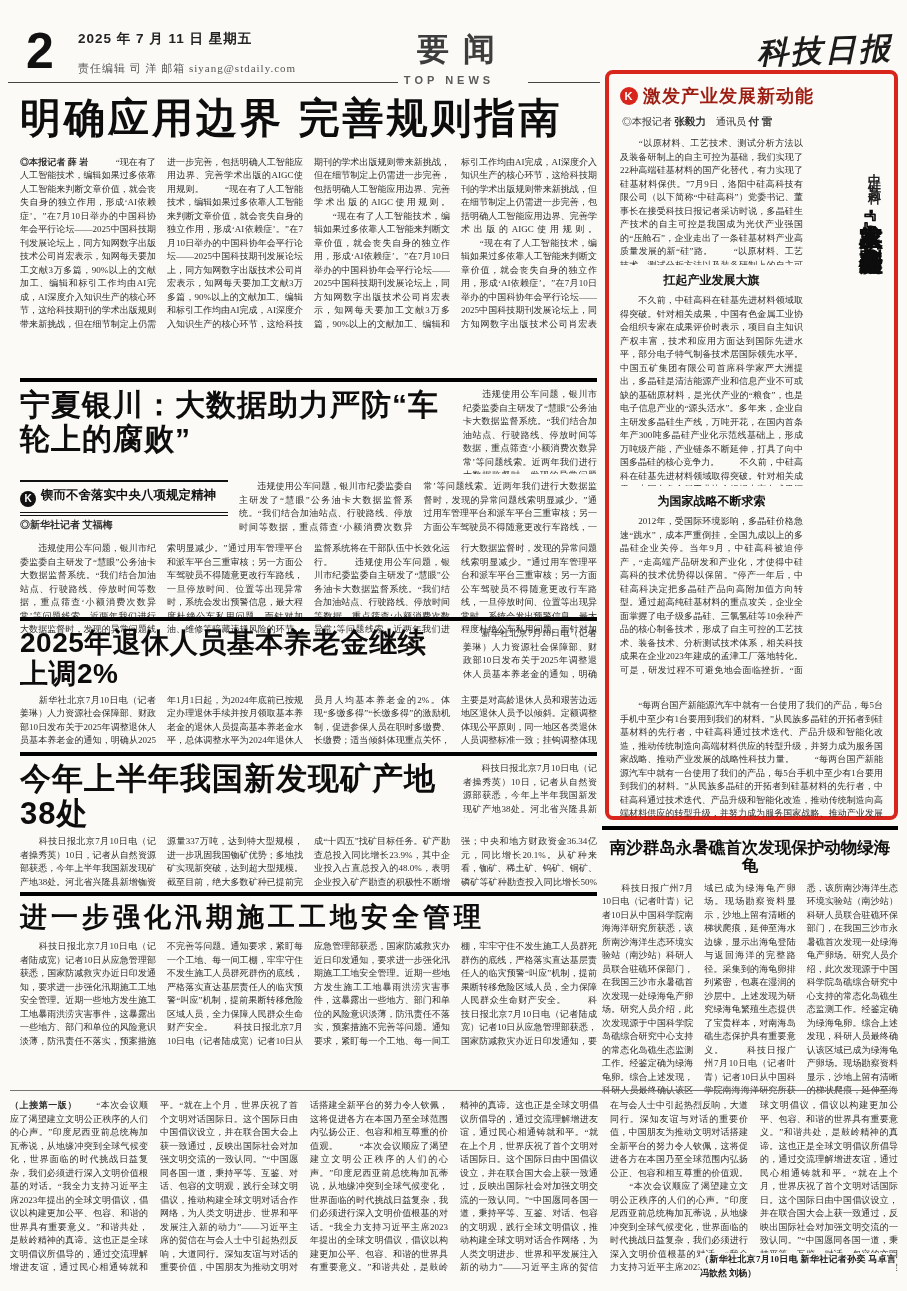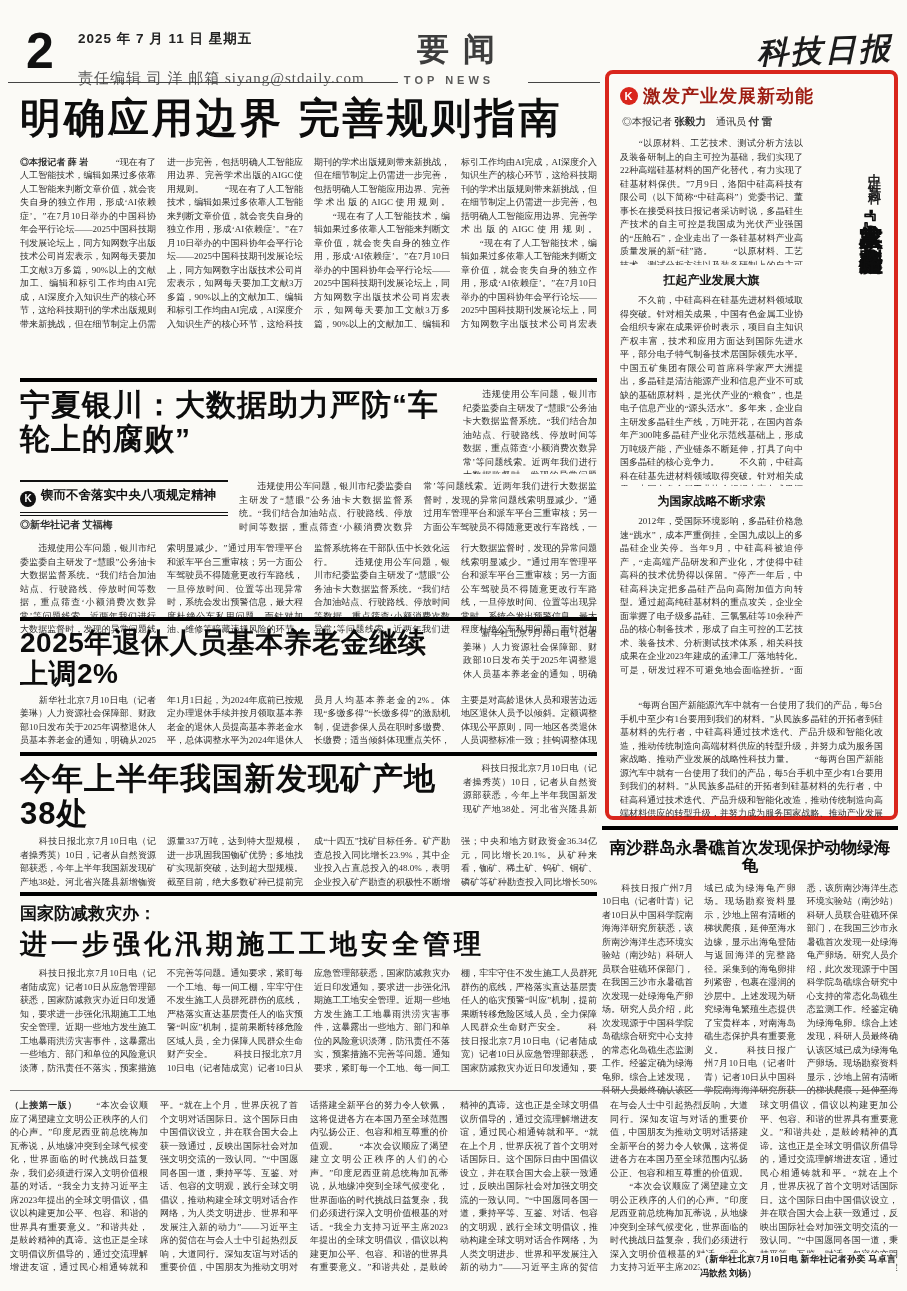--- a/index.html
+++ b/index.html
@@ -5,21 +5,21 @@
   html,body{margin:0;padding:0;}
   body{background:#e8e6e0;}
   .page{position:relative;width:907px;height:1291px;margin:0 auto;background:#fbfaf6;
         font-family:"Liberation Serif",serif;color:#222;overflow:hidden;}
   
   .hdr{position:absolute;left:0;top:0;width:907px;height:90px;}
   .pagenum{position:absolute;left:26px;top:26px;font-family:"Liberation Sans",sans-serif;
            font-weight:bold;font-size:50px;line-height:1;color:#111;}
   .dateblk{position:absolute;left:78px;top:30px;}
   .date{font-family:"Liberation Sans",sans-serif;font-weight:bold;font-size:13.5px;color:#222;letter-spacing:1px;}
-  .editor{margin-top:21px;font-size:15px;color:#555;letter-spacing:1px;}
+  .editor{margin-top:13px;font-size:11px;color:#555;letter-spacing:1px;}
   .hrule-l{position:absolute;left:8px;top:82px;width:390px;border-top:1.5px solid #444;}
   .hrule-r{position:absolute;left:528px;top:82px;width:72px;border-top:1.5px solid #444;}
   .secttl{position:absolute;left:398px;top:28px;width:130px;text-align:center;
           font-family:"Liberation Sans",sans-serif;font-weight:bold;font-size:32px;
           letter-spacing:14px;color:#3d3d3d;}
   .sectsub{position:absolute;left:384px;top:74px;width:130px;text-align:center;
            font-family:"Liberation Sans",sans-serif;font-weight:bold;font-size:11px;
            letter-spacing:4px;color:#5a5a5a;}
   .masthead{position:absolute;right:14px;top:30px;font-family:"Liberation Serif",serif;
             font-style:italic;font-weight:bold;font-size:31px;color:#1c1c1c;
@@ -128,21 +128,20 @@
 
   <div class="art sep" style="top:752px;height:138px;">
     <div class="row">
       <div class="head min-head">今年上半年我国新发现矿产地38处</div>
       <div class="side greek" style="height:56px;">　　科技日报北京7月10日电（记者操秀英）10日，记者从自然资源部获悉，今年上半年我国新发现矿产地38处。河北省兴隆县新增铷资源量337万吨，达到特大型规模，进一步巩固我国铷矿优势；多地找矿实现新突破，达到超大型规模。截至目前，绝大多数矿种已提前完成“十四五”找矿目标任务。矿产勘查总投入同比增长23.9%，其中企业投入占直总投入的48.0%，表明企业投入矿产勘查的积极性不断增强；中央和地方财政资金36.34亿元，同比增长20.1%。从矿种来看，铷矿、稀土矿、钨矿、铜矿、磷矿等矿种勘查投入同比增长50%以上，煤炭、铝土矿、金矿、石墨等矿种战略性矿产找矿成果显著。 　　科技日报北京7月10日电（记者操秀英）10日，记者从自然资源部获悉，今年上半年我国新发现矿产地38处。河北省兴隆县新增铷资源量337万吨，达到特大型规模，进一步巩固我国铷矿优势；多地找矿实现新突破，达到超大型规模。截至目前，绝大多数矿种已提前完成“十四五”找矿目标任务。矿产勘查总投入同比增长23.9%，其中企业投入占直总投入的48.0%，表明企业投入矿产勘查的积极性不断增强；中央和地方财政资金36.34亿元，同比增长20.1%。从矿种来看，铷矿、稀土矿、钨矿、铜矿、磷矿等矿种勘查投入同比增长50%以上，煤炭、铝土矿、金矿、石墨等矿种战略性矿产找矿成果显著。 </div>
     </div>
     <div class="greek cols4" style="height:66px;margin-top:4px;">　　科技日报北京7月10日电（记者操秀英）10日，记者从自然资源部获悉，今年上半年我国新发现矿产地38处。河北省兴隆县新增铷资源量337万吨，达到特大型规模，进一步巩固我国铷矿优势；多地找矿实现新突破，达到超大型规模。截至目前，绝大多数矿种已提前完成“十四五”找矿目标任务。矿产勘查总投入同比增长23.9%，其中企业投入占直总投入的48.0%，表明企业投入矿产勘查的积极性不断增强；中央和地方财政资金36.34亿元，同比增长20.1%。从矿种来看，铷矿、稀土矿、钨矿、铜矿、磷矿等矿种勘查投入同比增长50%以上，煤炭、铝土矿、金矿、石墨等矿种战略性矿产找矿成果显著。 　　科技日报北京7月10日电（记者操秀英）10日，记者从自然资源部获悉，今年上半年我国新发现矿产地38处。河北省兴隆县新增铷资源量337万吨，达到特大型规模，进一步巩固我国铷矿优势；多地找矿实现新突破，达到超大型规模。截至目前，绝大多数矿种已提前完成“十四五”找矿目标任务。矿产勘查总投入同比增长23.9%，其中企业投入占直总投入的48.0%，表明企业投入矿产勘查的积极性不断增强；中央和地方财政资金36.34亿元，同比增长20.1%。从矿种来看，铷矿、稀土矿、钨矿、铜矿、磷矿等矿种勘查投入同比增长50%以上，煤炭、铝土矿、金矿、石墨等矿种战略性矿产找矿成果显著。 　　科技日报北京7月10日电（记者操秀英）10日，记者从自然资源部获悉，今年上半年我国新发现矿产地38处。河北省兴隆县新增铷资源量337万吨，达到特大型规模，进一步巩固我国铷矿优势；多地找矿实现新突破，达到超大型规模。截至目前，绝大多数矿种已提前完成“十四五”找矿目标任务。矿产勘查总投入同比增长23.9%，其中企业投入占直总投入的48.0%，表明企业投入矿产勘查的积极性不断增强；中央和地方财政资金36.34亿元，同比增长20.1%。从矿种来看，铷矿、稀土矿、钨矿、铜矿、磷矿等矿种勘查投入同比增长50%以上，煤炭、铝土矿、金矿、石墨等矿种战略性矿产找矿成果显著。 　　科技日报北京7月10日电（记者操秀英）10日，记者从自然资源部获悉，今年上半年我国新发现矿产地38处。河北省兴隆县新增铷资源量337万吨，达到特大型规模，进一步巩固我国铷矿优势；多地找矿实现新突破，达到超大型规模。截至目前，绝大多数矿种已提前完成“十四五”找矿目标任务。矿产勘查总投入同比增长23.9%，其中企业投入占直总投入的48.0%，表明企业投入矿产勘查的积极性不断增强；中央和地方财政资金36.34亿元，同比增长20.1%。从矿种来看，铷矿、稀土矿、钨矿、铜矿、磷矿等矿种勘查投入同比增长50%以上，煤炭、铝土矿、金矿、石墨等矿种战略性矿产找矿成果显著。 </div>
   </div>
 
   <div class="art sep" style="top:892px;height:190px;">
-    <div class="kicker flood-kicker">国家防减救灾办：</div>
     <div class="head flood-head">进一步强化汛期施工工地安全管理</div>
     <div class="greek cols4" style="height:110px;">　　科技日报北京7月10日电（记者陆成宽）记者10日从应急管理部获悉，国家防减救灾办近日印发通知，要求进一步强化汛期施工工地安全管理。近期一些地方发生施工工地暴雨洪涝灾害事件，这暴露出一些地方、部门和单位的风险意识淡薄，防汛责任不落实，预案措施不完善等问题。通知要求，紧盯每一个工地、每一间工棚，牢牢守住不发生施工人员群死群伤的底线，严格落实直达基层责任人的临灾预警“叫应”机制，提前果断转移危险区域人员，全力保障人民群众生命财产安全。 　　科技日报北京7月10日电（记者陆成宽）记者10日从应急管理部获悉，国家防减救灾办近日印发通知，要求进一步强化汛期施工工地安全管理。近期一些地方发生施工工地暴雨洪涝灾害事件，这暴露出一些地方、部门和单位的风险意识淡薄，防汛责任不落实，预案措施不完善等问题。通知要求，紧盯每一个工地、每一间工棚，牢牢守住不发生施工人员群死群伤的底线，严格落实直达基层责任人的临灾预警“叫应”机制，提前果断转移危险区域人员，全力保障人民群众生命财产安全。 　　科技日报北京7月10日电（记者陆成宽）记者10日从应急管理部获悉，国家防减救灾办近日印发通知，要求进一步强化汛期施工工地安全管理。近期一些地方发生施工工地暴雨洪涝灾害事件，这暴露出一些地方、部门和单位的风险意识淡薄，防汛责任不落实，预案措施不完善等问题。通知要求，紧盯每一个工地、每一间工棚，牢牢守住不发生施工人员群死群伤的底线，严格落实直达基层责任人的临灾预警“叫应”机制，提前果断转移危险区域人员，全力保障人民群众生命财产安全。 　　科技日报北京7月10日电（记者陆成宽）记者10日从应急管理部获悉，国家防减救灾办近日印发通知，要求进一步强化汛期施工工地安全管理。近期一些地方发生施工工地暴雨洪涝灾害事件，这暴露出一些地方、部门和单位的风险意识淡薄，防汛责任不落实，预案措施不完善等问题。通知要求，紧盯每一个工地、每一间工棚，牢牢守住不发生施工人员群死群伤的底线，严格落实直达基层责任人的临灾预警“叫应”机制，提前果断转移危险区域人员，全力保障人民群众生命财产安全。 </div>
   </div>
 
   <div class="redbox">
     <div class="rb-title">
         <span class="kbadge red">K</span>
         <span>激发产业发展新动能</span>
       </div>
     <div class="rb-byline"><span>◎本报记者 </span><b>张毅力</b><span>　通讯员 </span><b>付 雷</b></div>

